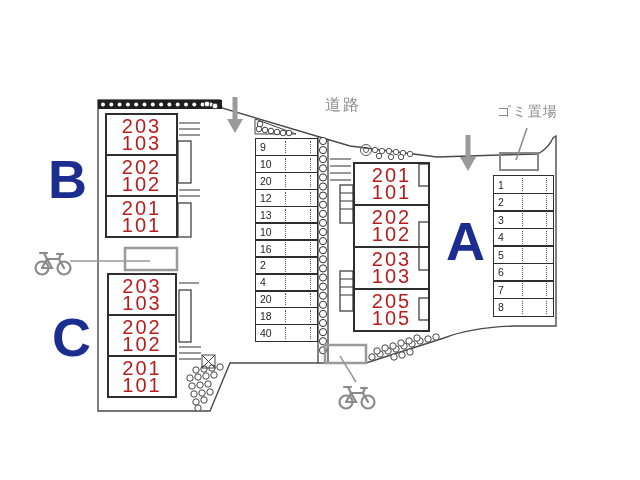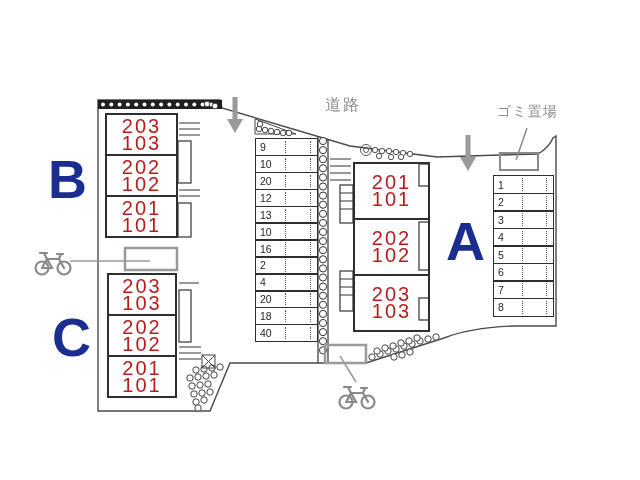--- a/index.html
+++ b/index.html
@@ -261,20 +261,24 @@
         <div>101</div>
       </div>
       <div class="room">
         <div>202</div>
         <div>102</div>
       </div>
       <div class="room">
         <div>203</div>
         <div>103</div>
       </div>
+      <div class="room">
+        <div>205</div>
+        <div>105</div>
+      </div>
     </div>
 
   <div class="pcol pcol-middle" style="left:255px;top:138px;">
       <div class="p-row">
         <span class="p-num">9</span>
         <span class="dot d1"></span>
         <span class="dot d2"></span>
       </div>
       <div class="p-row">
         <span class="p-num">10</span>

